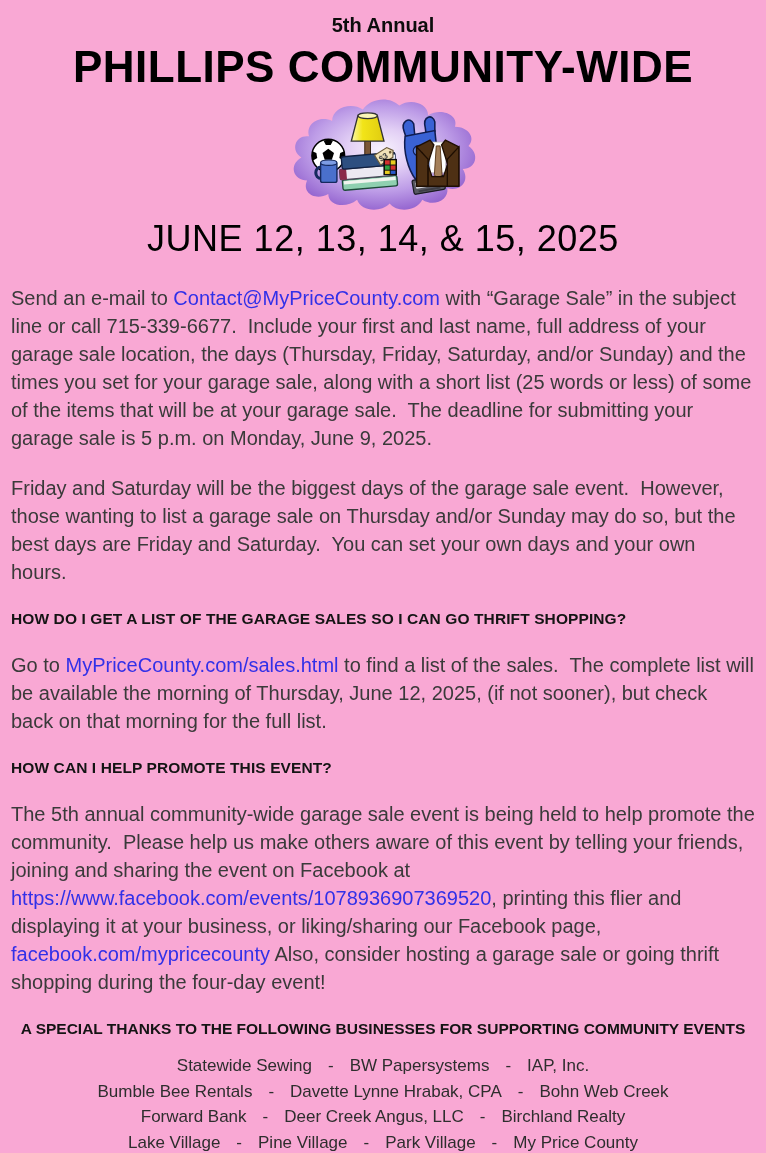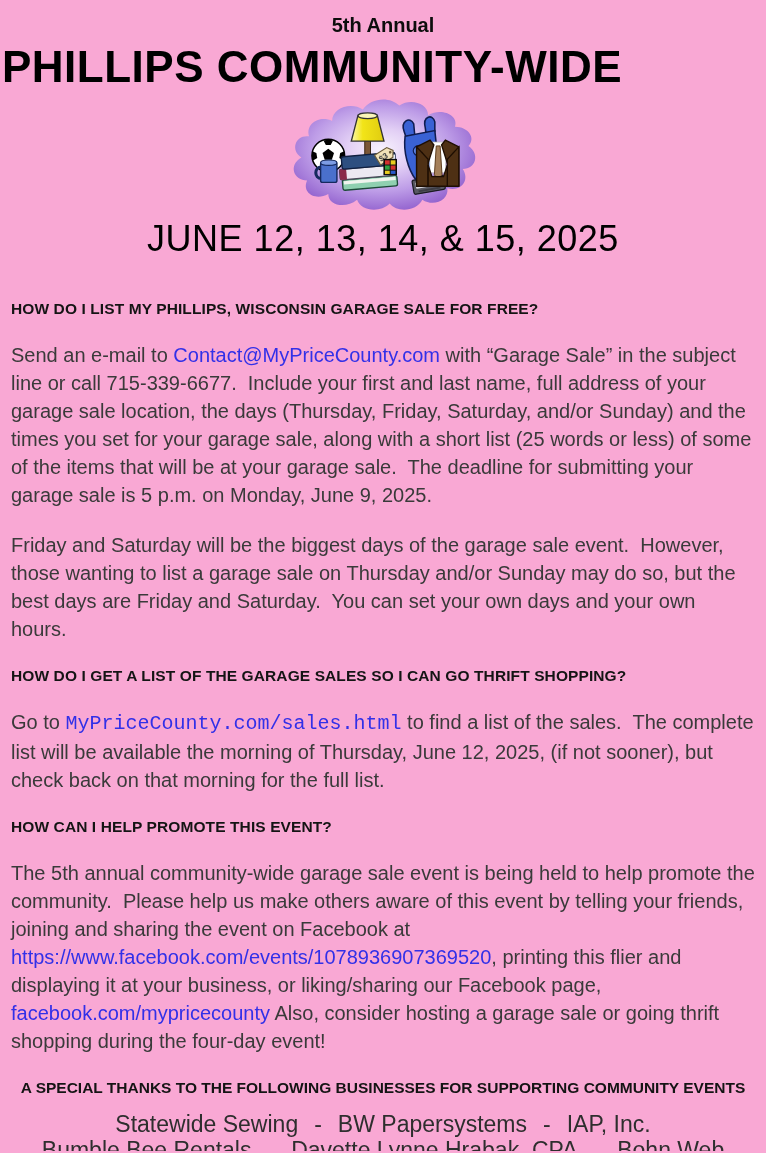--- a/index.html
+++ b/index.html
@@ -15,21 +15,21 @@
     overflow: hidden;
   }
   .annual {
     padding-top: 10px;
     text-align: center;
     font-size: 20px;
     line-height: 27px;
     font-weight: 700;
     color: #0d0d0d;
   }
-  .title { text-align: left; font-weight: 700; color: #000; }
+  .title { text-align: center; font-weight: 700; color: #000; }
   .title-line { display: block; font-size: 44px; line-height: 56px; letter-spacing: 0.5px; }
   .clipart-wrap { width: 206px; height: 120px; margin: 1px auto 0; }
   .clipart-wrap svg { display: block; }
   .dates {
     text-align: center;
     font-size: 36px;
     line-height: 46px;
     font-weight: 400;
     color: #000;
     letter-spacing: 0.5px;
@@ -56,21 +56,21 @@
     margin-top: 20px;
     text-align: center;
     font-size: 15.5px;
     line-height: 21px;
     font-weight: 700;
     color: #141414;
   }
   .sponsor-rows { margin-top: 14px; }
   .sponsor-line {
     text-align: center;
-    font-size: 23px;
+    font-size: 17px;
     line-height: 25.5px;
     color: #2e2e2e;
   }
   .sep { margin: 0 16px; }
 </style>
 </head>
 <body>
 
 <div class="page">
 
@@ -172,25 +172,24 @@
           <path d="M184,53 L184,94 L172,94 L172,66 Z" fill="#4e3014" stroke="#1e0e02" stroke-width="1.4"></path>
           <path d="M152,94 L152,72 L156,84 L168,84 L172,72 L172,94 Z" fill="#4e3014" stroke="#1e0e02" stroke-width="1.4"></path>
         </g>
       </svg>
     </div>
 
     <div class="dates">JUNE 12, 13, 14, &amp; 15, 2025</div>
   </header>
 
   <main class="content" id="sections">
-      <h2 class="section-heading first">HOW DO I LIST MY PHILLIPS, WISCONSIN GARAGE SALE FOR FREE?</h2>
       <p class="body-para"><span>Send an e-mail to </span><a class="link" style="color: rgb(50, 48, 232);">Contact@MyPriceCounty.com</a><span> with “Garage Sale” in the subject line or call 715-339-6677.  Include your first and last name, full address of your garage sale location, the days (Thursday, Friday, Saturday, and/or Sunday) and the times you set for your garage sale, along with a short list (25 words or less) of some of the items that will be at your garage sale.  The deadline for submitting your garage sale is 5 p.m. on Monday, June 9, 2025.</span></p>
       <p class="body-para"><span>Friday and Saturday will be the biggest days of the garage sale event.  However, those wanting to list a garage sale on Thursday and/or Sunday may do so, but the best days are Friday and Saturday.  You can set your own days and your own hours.</span></p>
       <h2 class="section-heading">HOW DO I GET A LIST OF THE GARAGE SALES SO I CAN GO THRIFT SHOPPING?</h2>
-      <p class="body-para"><span>Go to </span><a class="link" style="color: rgb(50, 48, 232); font-family: Liberation Mono, monospace;">MyPriceCounty.com/sales.html</a><span> to find a list of the sales.  The complete list will be available the morning of Thursday, June 12, 2025, (if not sooner), but check back on that morning for the full list.</span></p>
+      <p class="body-para"><span>Go to </span><a class="link" style="color: rgb(50, 48, 232);">MyPriceCounty.com/sales.html</a><span> to find a list of the sales.  The complete list will be available the morning of Thursday, June 12, 2025, (if not sooner), but check back on that morning for the full list.</span></p>
       <h2 class="section-heading">HOW CAN I HELP PROMOTE THIS EVENT?</h2>
       <p class="body-para"><span>The 5th annual community-wide garage sale event is being held to help promote the community.  Please help us make others aware of this event by telling your friends, joining and sharing the event on Facebook at </span><a class="link" style="color: rgb(50, 48, 232);">https://www.facebook.com/events/1078936907369520</a><span>, printing this flier and displaying it at your business, or liking/sharing our Facebook page, </span><a class="link" style="color: rgb(50, 48, 232);">facebook.com/mypricecounty</a><span> Also, consider hosting a garage sale or going thrift shopping during the four-day event!</span></p>
     </main>
 
   <section class="sponsors">
     <div class="sponsor-heading">A SPECIAL THANKS TO THE FOLLOWING BUSINESSES FOR SUPPORTING COMMUNITY EVENTS</div>
     <div class="sponsor-rows" id="sponsor-rows">
         <div class="sponsor-line"><span class="sponsor-name">Statewide Sewing</span><span class="sep">-</span><span class="sponsor-name">BW Papersystems</span><span class="sep">-</span><span class="sponsor-name">IAP, Inc.</span></div>
         <div class="sponsor-line"><span class="sponsor-name">Bumble Bee Rentals</span><span class="sep">-</span><span class="sponsor-name">Davette Lynne Hrabak, CPA</span><span class="sep">-</span><span class="sponsor-name">Bohn Web Creek</span></div>
         <div class="sponsor-line"><span class="sponsor-name">Forward Bank</span><span class="sep">-</span><span class="sponsor-name">Deer Creek Angus, LLC</span><span class="sep">-</span><span class="sponsor-name">Birchland Realty</span></div>

